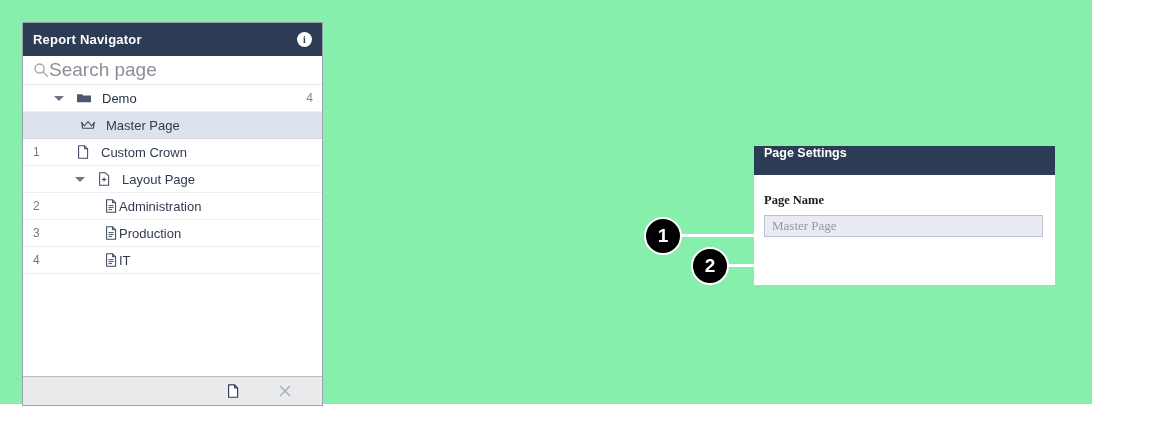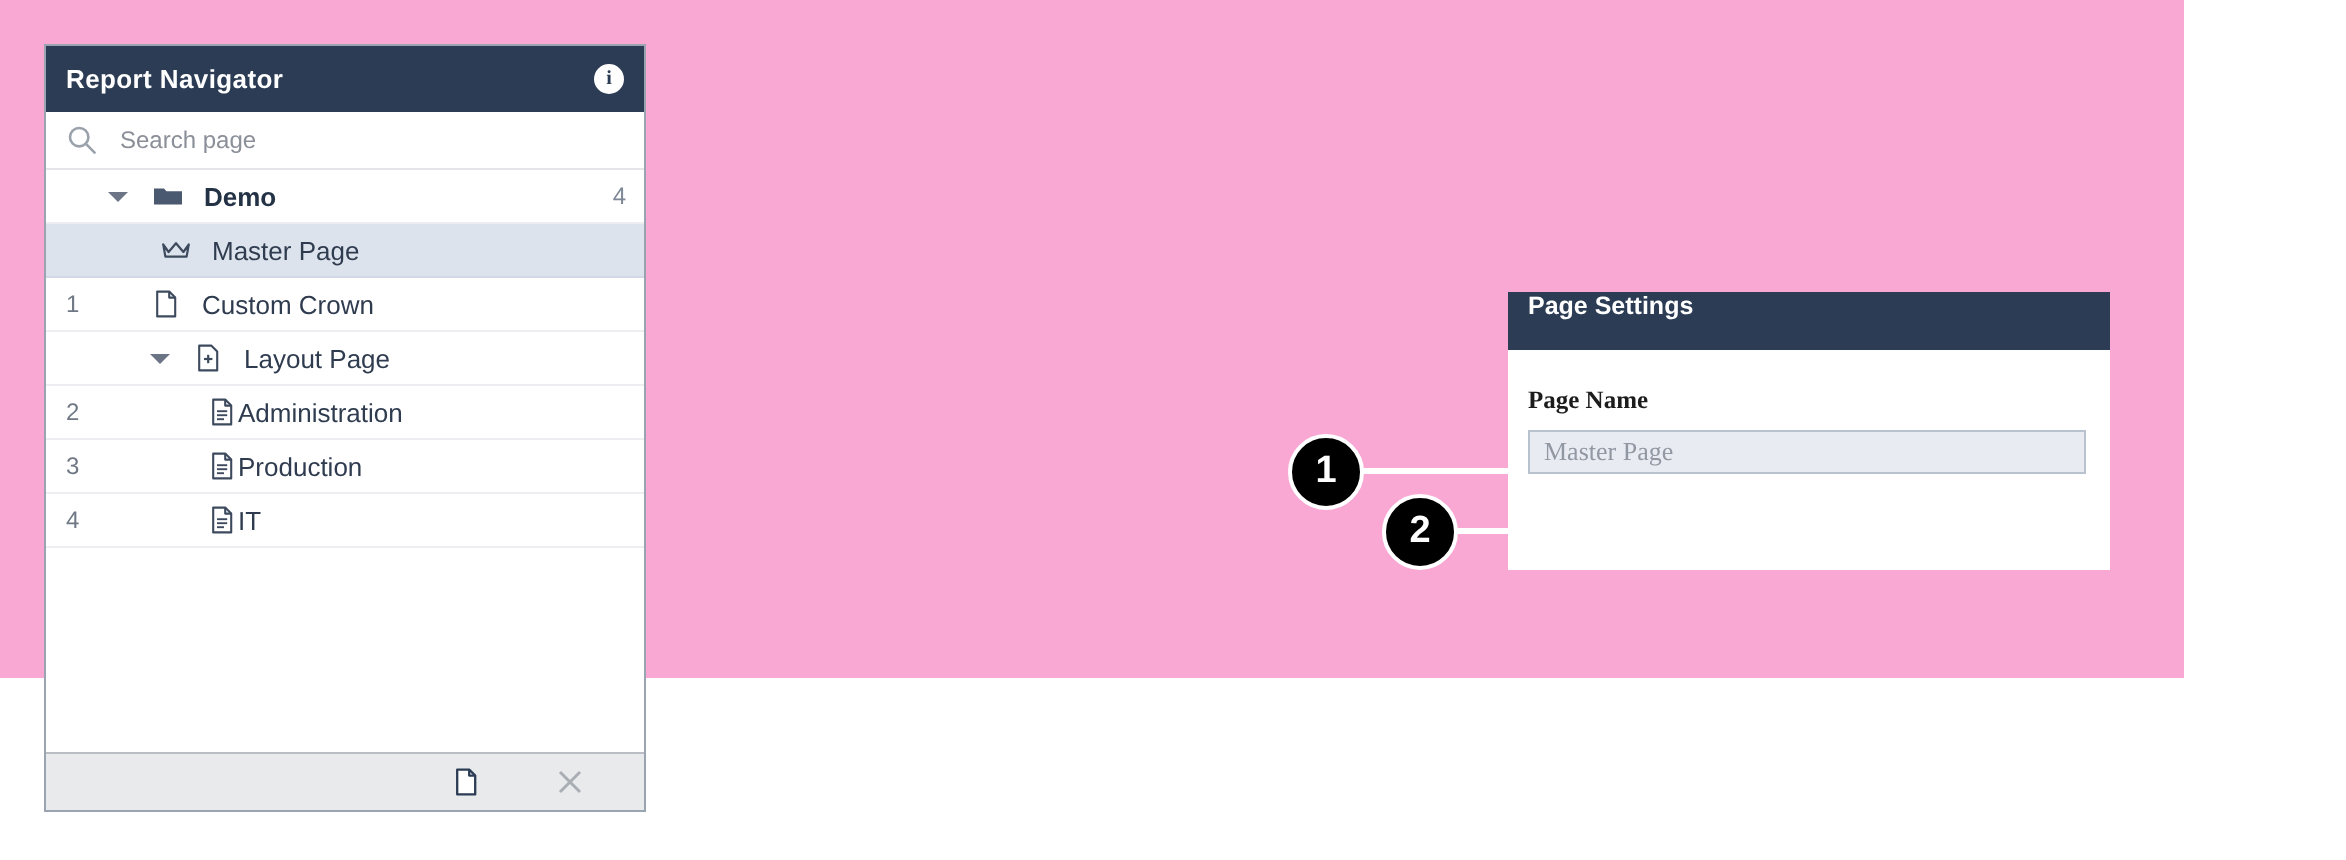--- a/index.html
+++ b/index.html
@@ -4,22 +4,22 @@
 <style>
   * { box-sizing: border-box; margin: 0; padding: 0; }
   html, body {
     width: 1173px; height: 430px;
     background: #ffffff;
     font-family: "Liberation Sans", sans-serif;
     overflow: hidden;
   }
   #stage {
     position: relative;
-    width: 1173px; height: 339px;
-    background: #f9a8d4;
+    width: 1173px; height: 404px;
+    background: #86efac;
   }
   .white-right {
     position: absolute; left: 1092px; top: 0;
     width: 81px; height: 430px;
     background: #ffffff;
   }
 
   
   #navigator {
     position: absolute; left: 22px; top: 22px;
@@ -53,23 +53,22 @@
 
   .search-row {
     height: 29px;
     display: flex; align-items: center;
     padding-left: 10px;
     border-bottom: 1px solid #e3e5e9;
     flex: 0 0 auto;
   }
   .search-icon { width: 16px; height: 16px; flex: 0 0 auto; }
   .search-text {
-    margin-left: 11px;
     color: #8a8f98;
-    font-size: 12px;
+    font-size: 19px;
   }
 
   .tree { flex: 1 1 auto; background: #ffffff; }
   .row {
     height: 27px;
     display: flex; align-items: center;
     border-bottom: 1px solid #eceef1;
     position: relative;
     font-size: 13px;
     color: #2f3c4f;
@@ -86,21 +85,21 @@
   }
   .caret {
     width: 0; height: 0;
     border-left: 5px solid transparent;
     border-right: 5px solid transparent;
     border-top: 5px solid #6b7585;
     flex: 0 0 auto;
   }
   .row-icon { width: 16px; height: 16px; flex: 0 0 auto; display: block; }
   .row-label { white-space: nowrap; }
-  .row-label.bold { font-weight: bold; color: #243246; }
+  .row-label.bold { font-weight: normal; color: #243246; }
 
   
   .ind-caret-demo { margin-left: 31px; }
   .ind-folder { margin-left: 12px; }
   .ind-demo-label { margin-left: 10px; }
 
   .ind-crown { margin-left: 57px; }
   .ind-crown-label { margin-left: 10px; }
 
   .ind-doc1 { margin-left: 52px; }

